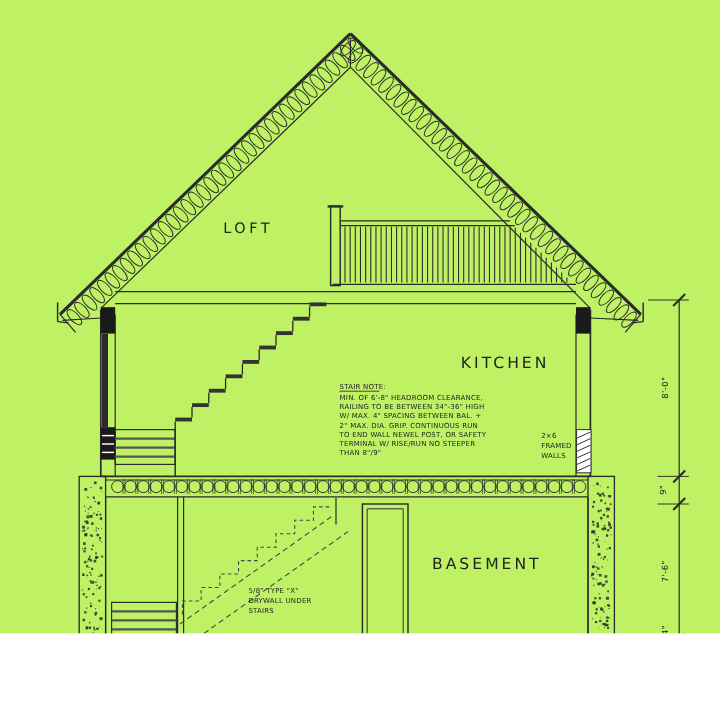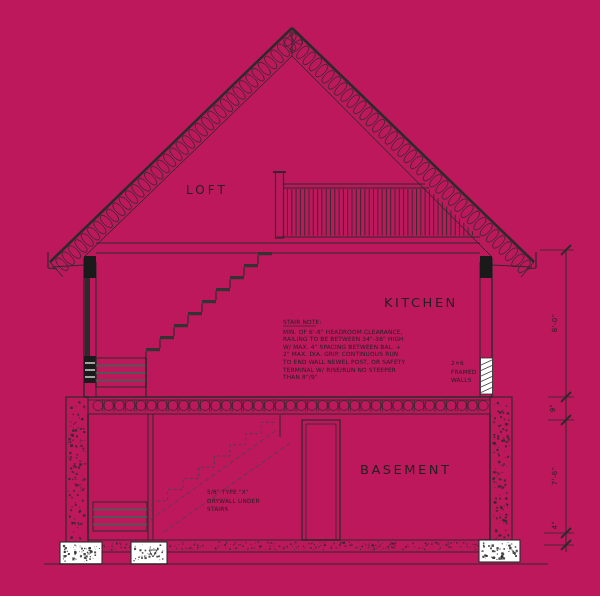--- a/index.html
+++ b/index.html
@@ -1,16 +1,16 @@
 <!DOCTYPE html>
 <html><head>
 <meta charset="utf-8">
 <style>
   html,body{margin:0;padding:0;background:#fff;}
-  .canvas{position:relative;width:600px;height:596px;background:#be185d;overflow:hidden;}
+  .canvas{position:relative;width:600px;height:528px;background:#bef264;overflow:hidden;}
   svg{position:absolute;left:0;top:0;}
   text{fill:#222;font-family:"DejaVu Sans",sans-serif;}
   .room{font-size:12px;letter-spacing:3px;}
   .room-lg{font-size:13px;letter-spacing:2.5px;}
   .note{font-size:5.8px;letter-spacing:0.2px;}
   .dim{font-size:7px;letter-spacing:0.4px;text-anchor:middle;}
 </style>
 </head>
 <body>
 

